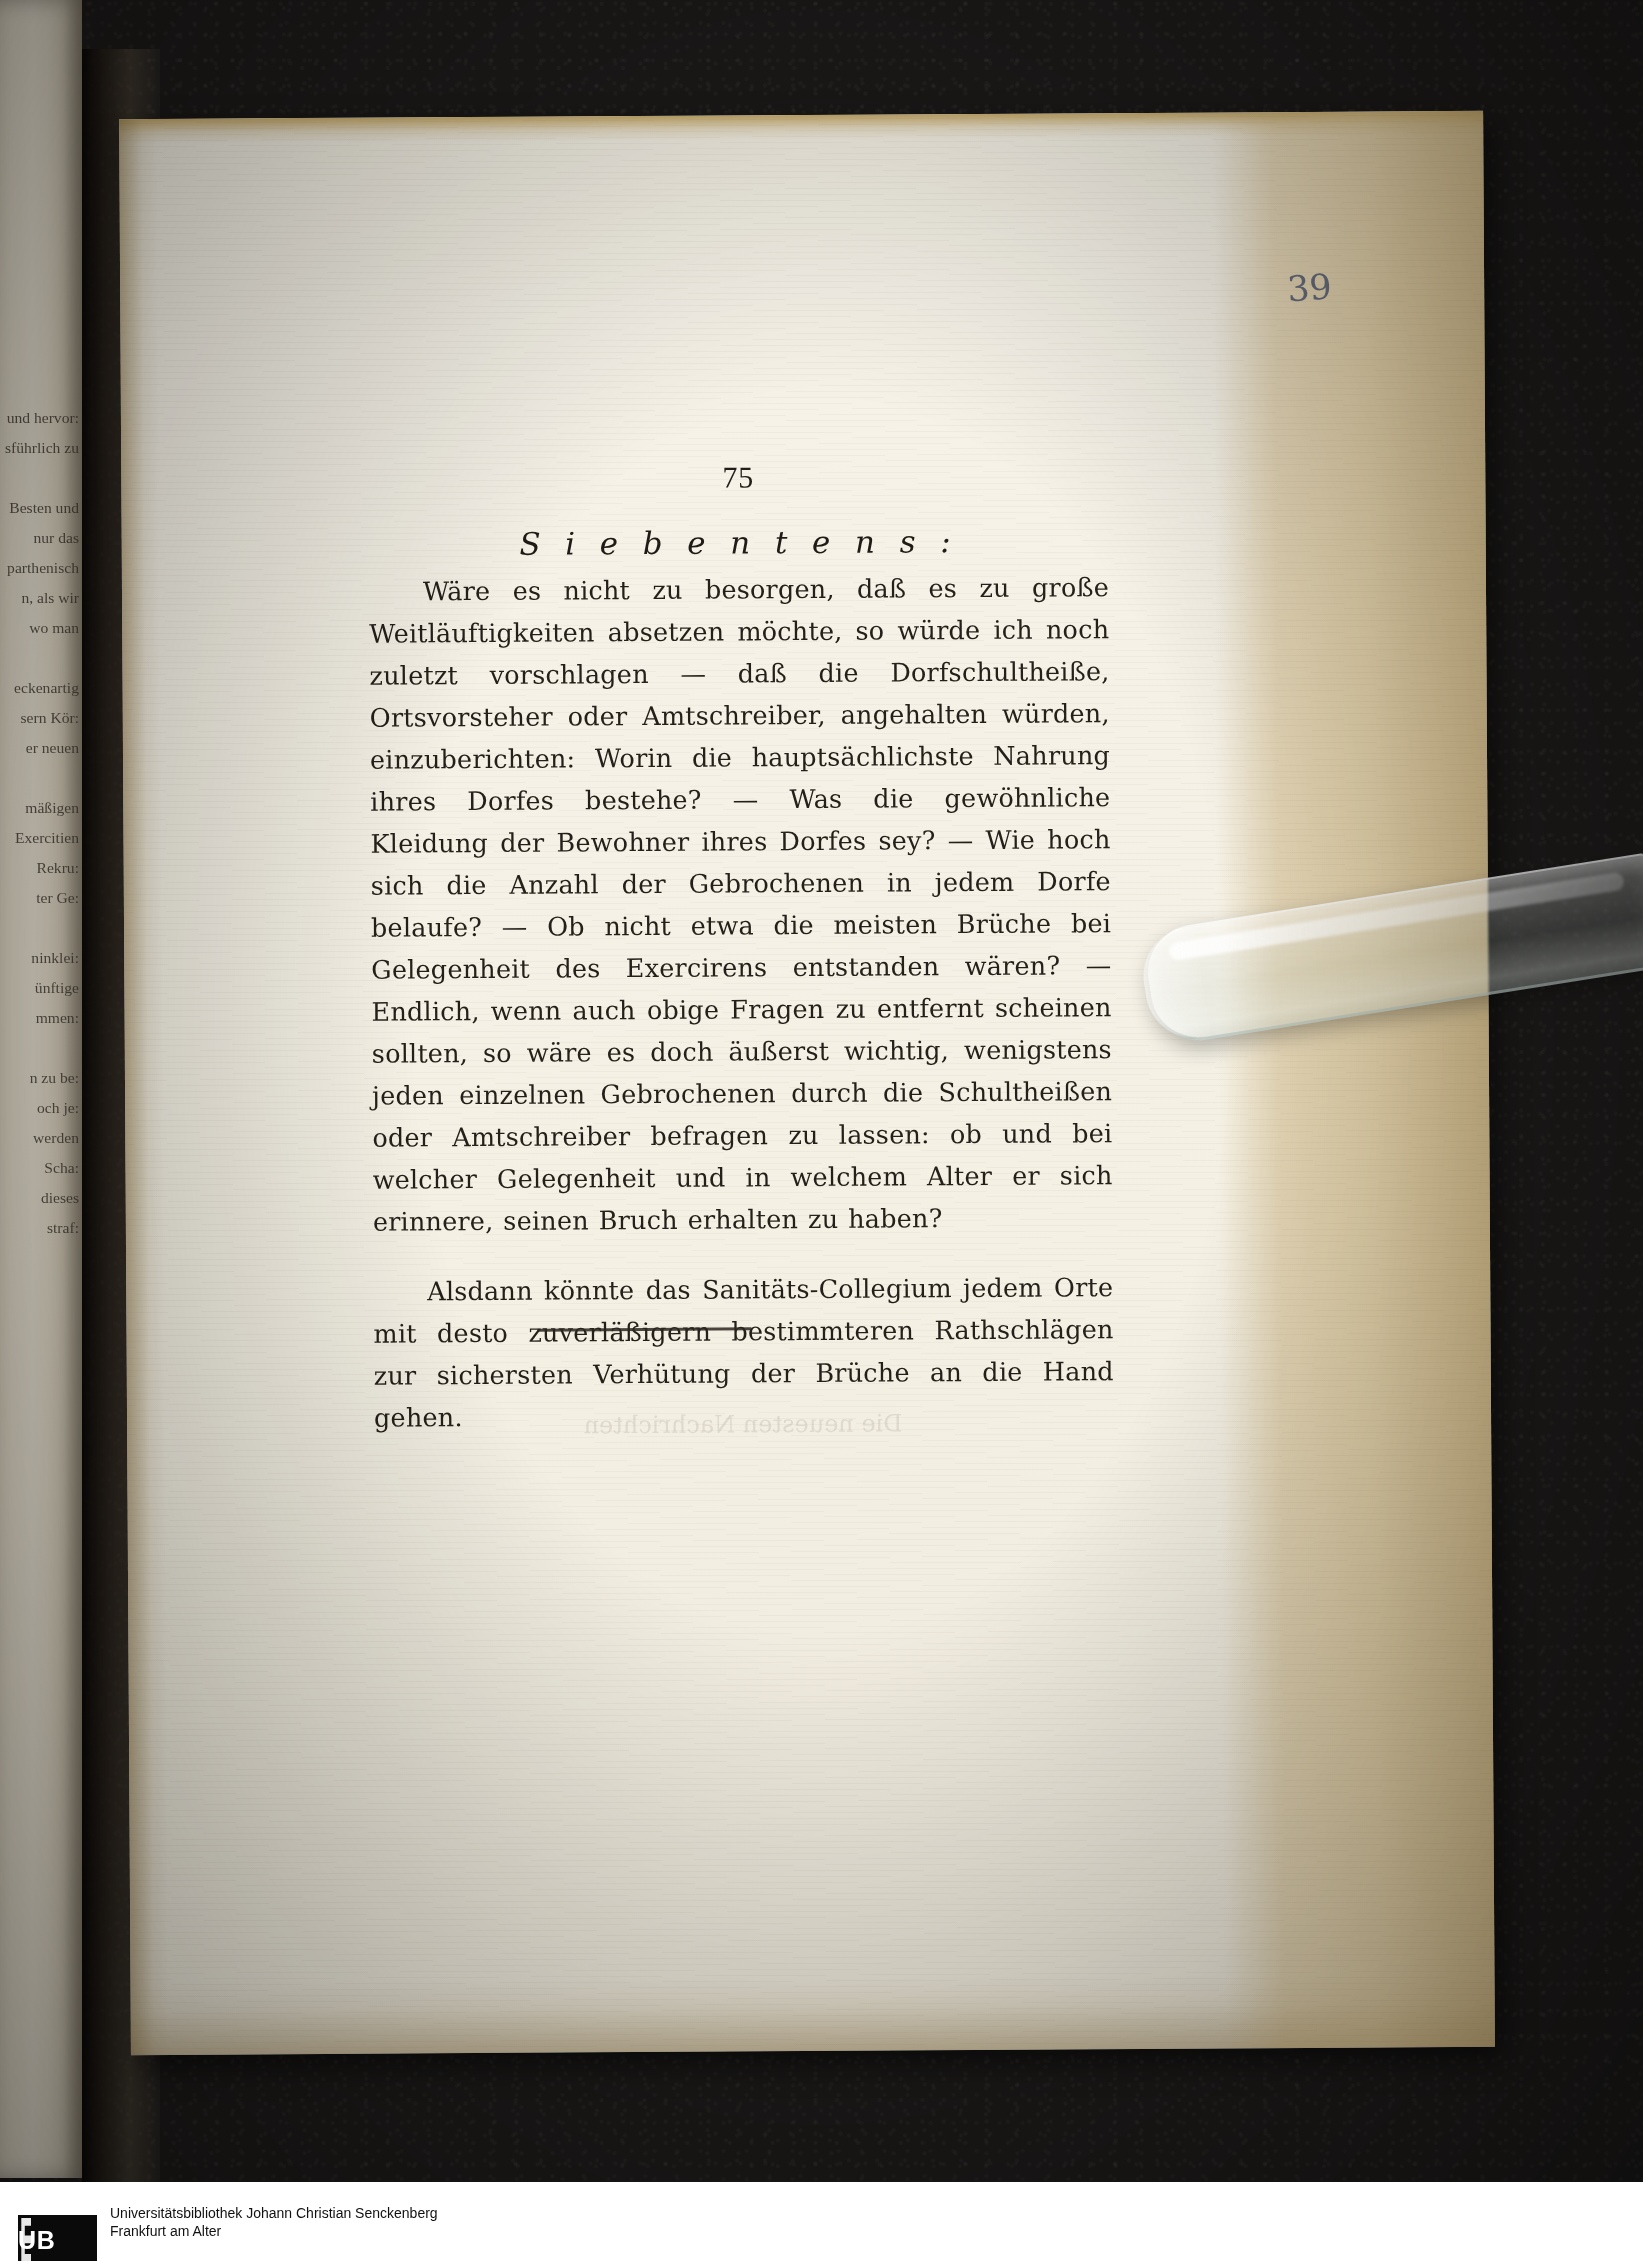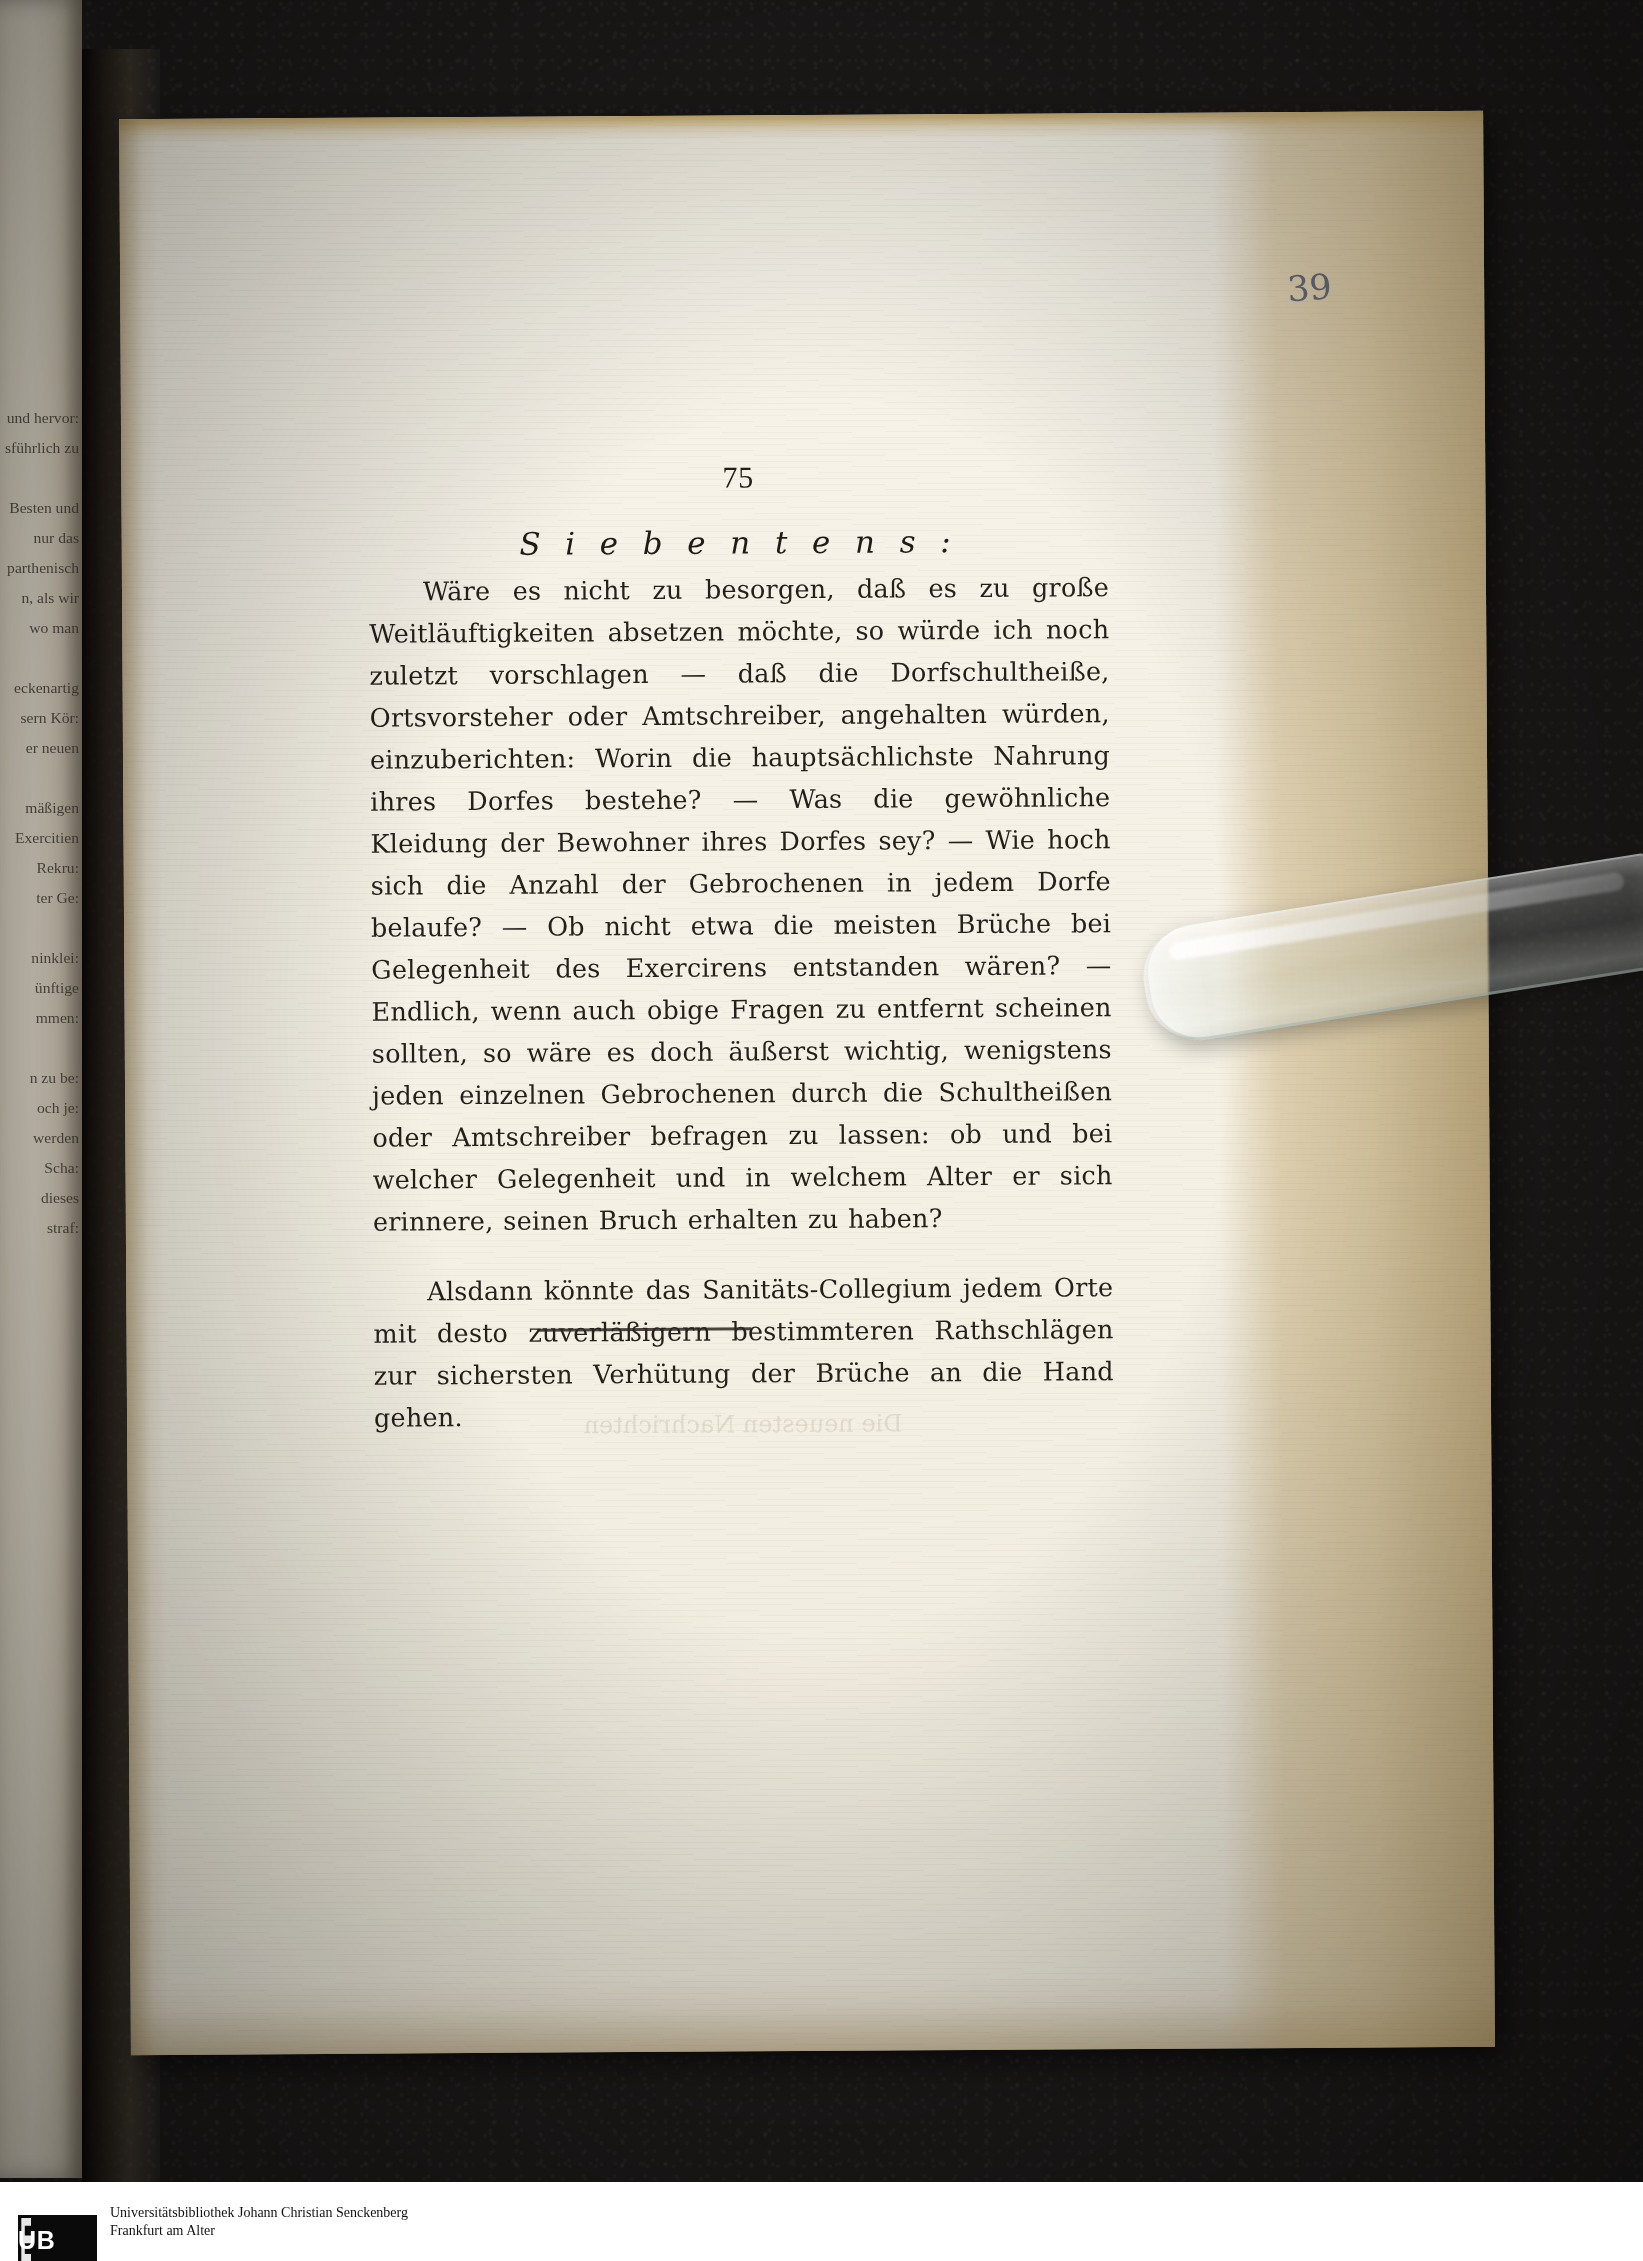--- a/index.html
+++ b/index.html
@@ -250,21 +250,21 @@
   .ub-logo .notch {
     position: absolute;
     left: 3.3px; top: 3.3px;
     width: 10px; height: 44px;
     background: #fff;
     clip-path: polygon(0 0, 100% 0, 100% 18%, 35% 18%, 35% 40%, 100% 40%, 100% 58%, 35% 58%, 35% 82%, 100% 82%, 100% 100%, 0 100%);
     opacity: 0.9;
   }
   .footer-text {
     margin-left: 13px;
-    font-family: Liberation Serif, serif;
+    font-family: Liberation Sans, sans-serif;
     font-size: 14px;
     line-height: 18px;
     color: #111;
   }
 </style>
 </head>
 <body>
 
 <div class="backdrop"></div>
 

